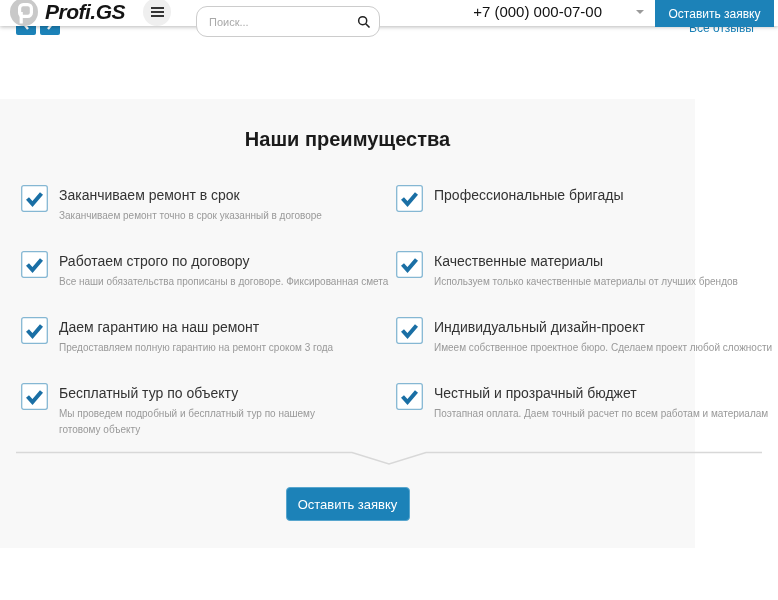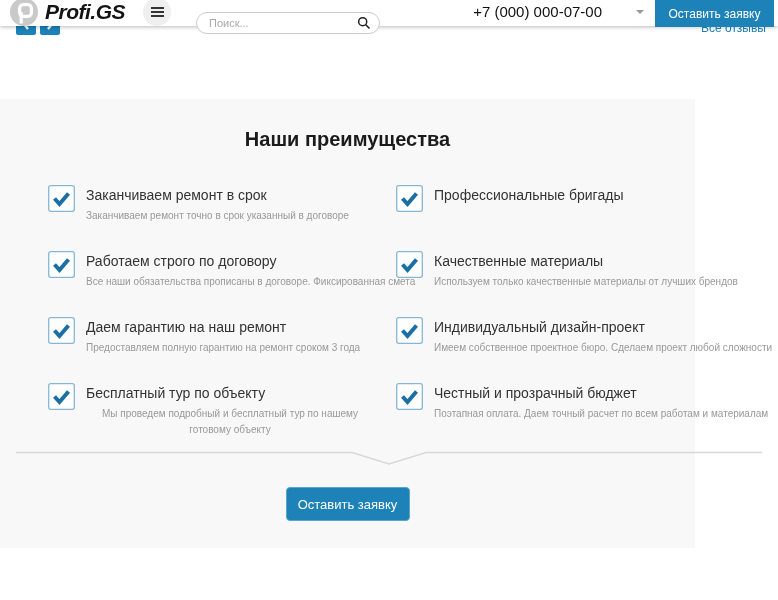--- a/index.html
+++ b/index.html
@@ -21,21 +21,21 @@
   .logo { position:absolute; left:10px; top:-2px; display:flex; align-items:center; cursor:pointer; }
   .logo-icon { width:28px; height:28px; display:block; }
   .logo-text { margin-left:7px; font-size:21px; font-weight:bold; color:#141414; letter-spacing:-0.5px;font-style:italic; }
   .hamburger-btn {
     position:absolute; left:143px; top:-2px; width:28px; height:28px;
     border-radius:50%; background:#efefef; border:none; cursor:pointer;
     display:flex; flex-direction:column; align-items:center; justify-content:center; gap:2px;
   }
   .hamburger-btn i { display:block; width:13px; height:2px; background:#333; }
   .search-box {
-    position:absolute; left:196px; top:12px; width:184px; height:22px;
+    position:absolute; left:196px; top:6px; width:184px; height:31px;
     border:1px solid #cccccc; border-radius:11px; background:#fff;
     display:flex; align-items:center; padding:0 8px 0 12px;
   }
   .search-input {
     flex:1; border:none; outline:none; font-size:11px; color:#333;
     font-family:"Liberation Sans", sans-serif; background:transparent; min-width:0;
   }
   .search-input::placeholder { color:#a9a9a9; }
   .search-icon { flex:none; width:14px; height:14px; cursor:pointer; }
   .phone-block {
@@ -55,41 +55,41 @@
 
   
   .carousel-btn {
     position:absolute; width:20px; height:20px; top:15px;
     background:#1c82b8; border:none; border-radius:2px; cursor:pointer; z-index:1;
     display:flex; align-items:center; justify-content:center;
   }
   .carousel-btn.prev { left:16px; }
   .carousel-btn.next { left:40px; }
   .all-reviews-link {
-    position:absolute; right:12px; top:21px; z-index:1;
+    position:absolute; right:24px; top:21px; z-index:1;
     font-size:12px; color:#1c82b8; text-decoration:none; cursor:pointer;
   }
 
   
   .advantages {
     position:absolute; left:0; top:99px; width:695px; height:449px;
     background:#f8f8f8;
   }
   .advantages-title {
     position:absolute; top:29px; left:0; width:100%;
     text-align:center; font-size:20px; font-weight:bold; color:#1b1b1b;
   }
   .adv-item { position:absolute; display:flex; }
   .adv-item .check-box { flex:none; width:27px; height:27px; }
   .adv-text { margin-left:11px; padding-top:2px; }
   .adv-title { font-size:14px; color:#333333; margin-bottom:5px; white-space:nowrap; }
-  .adv-desc { font-size:10px; color:#999999; line-height:1.55; white-space:nowrap;text-align:center; }
+  .adv-desc { font-size:10px; color:#999999; line-height:1.55; white-space:nowrap; }
   .adv-item.wrap .adv-desc { white-space:normal; max-width:288px; }
 
-  .col-l { left:48px; }
+  .col-l { left:21px; }
   .col-r { left:396px; }
   .row-1 { top:86px; }
   .row-2 { top:152px; }
   .row-3 { top:218px; }
   .row-4 { top:284px; }
 
   .divider-svg { position:absolute; left:16px; top:348px; width:746px; height:20px; }
 
   .bottom-cta {
     position:absolute; left:50%; transform:translateX(-50%); top:388px;

